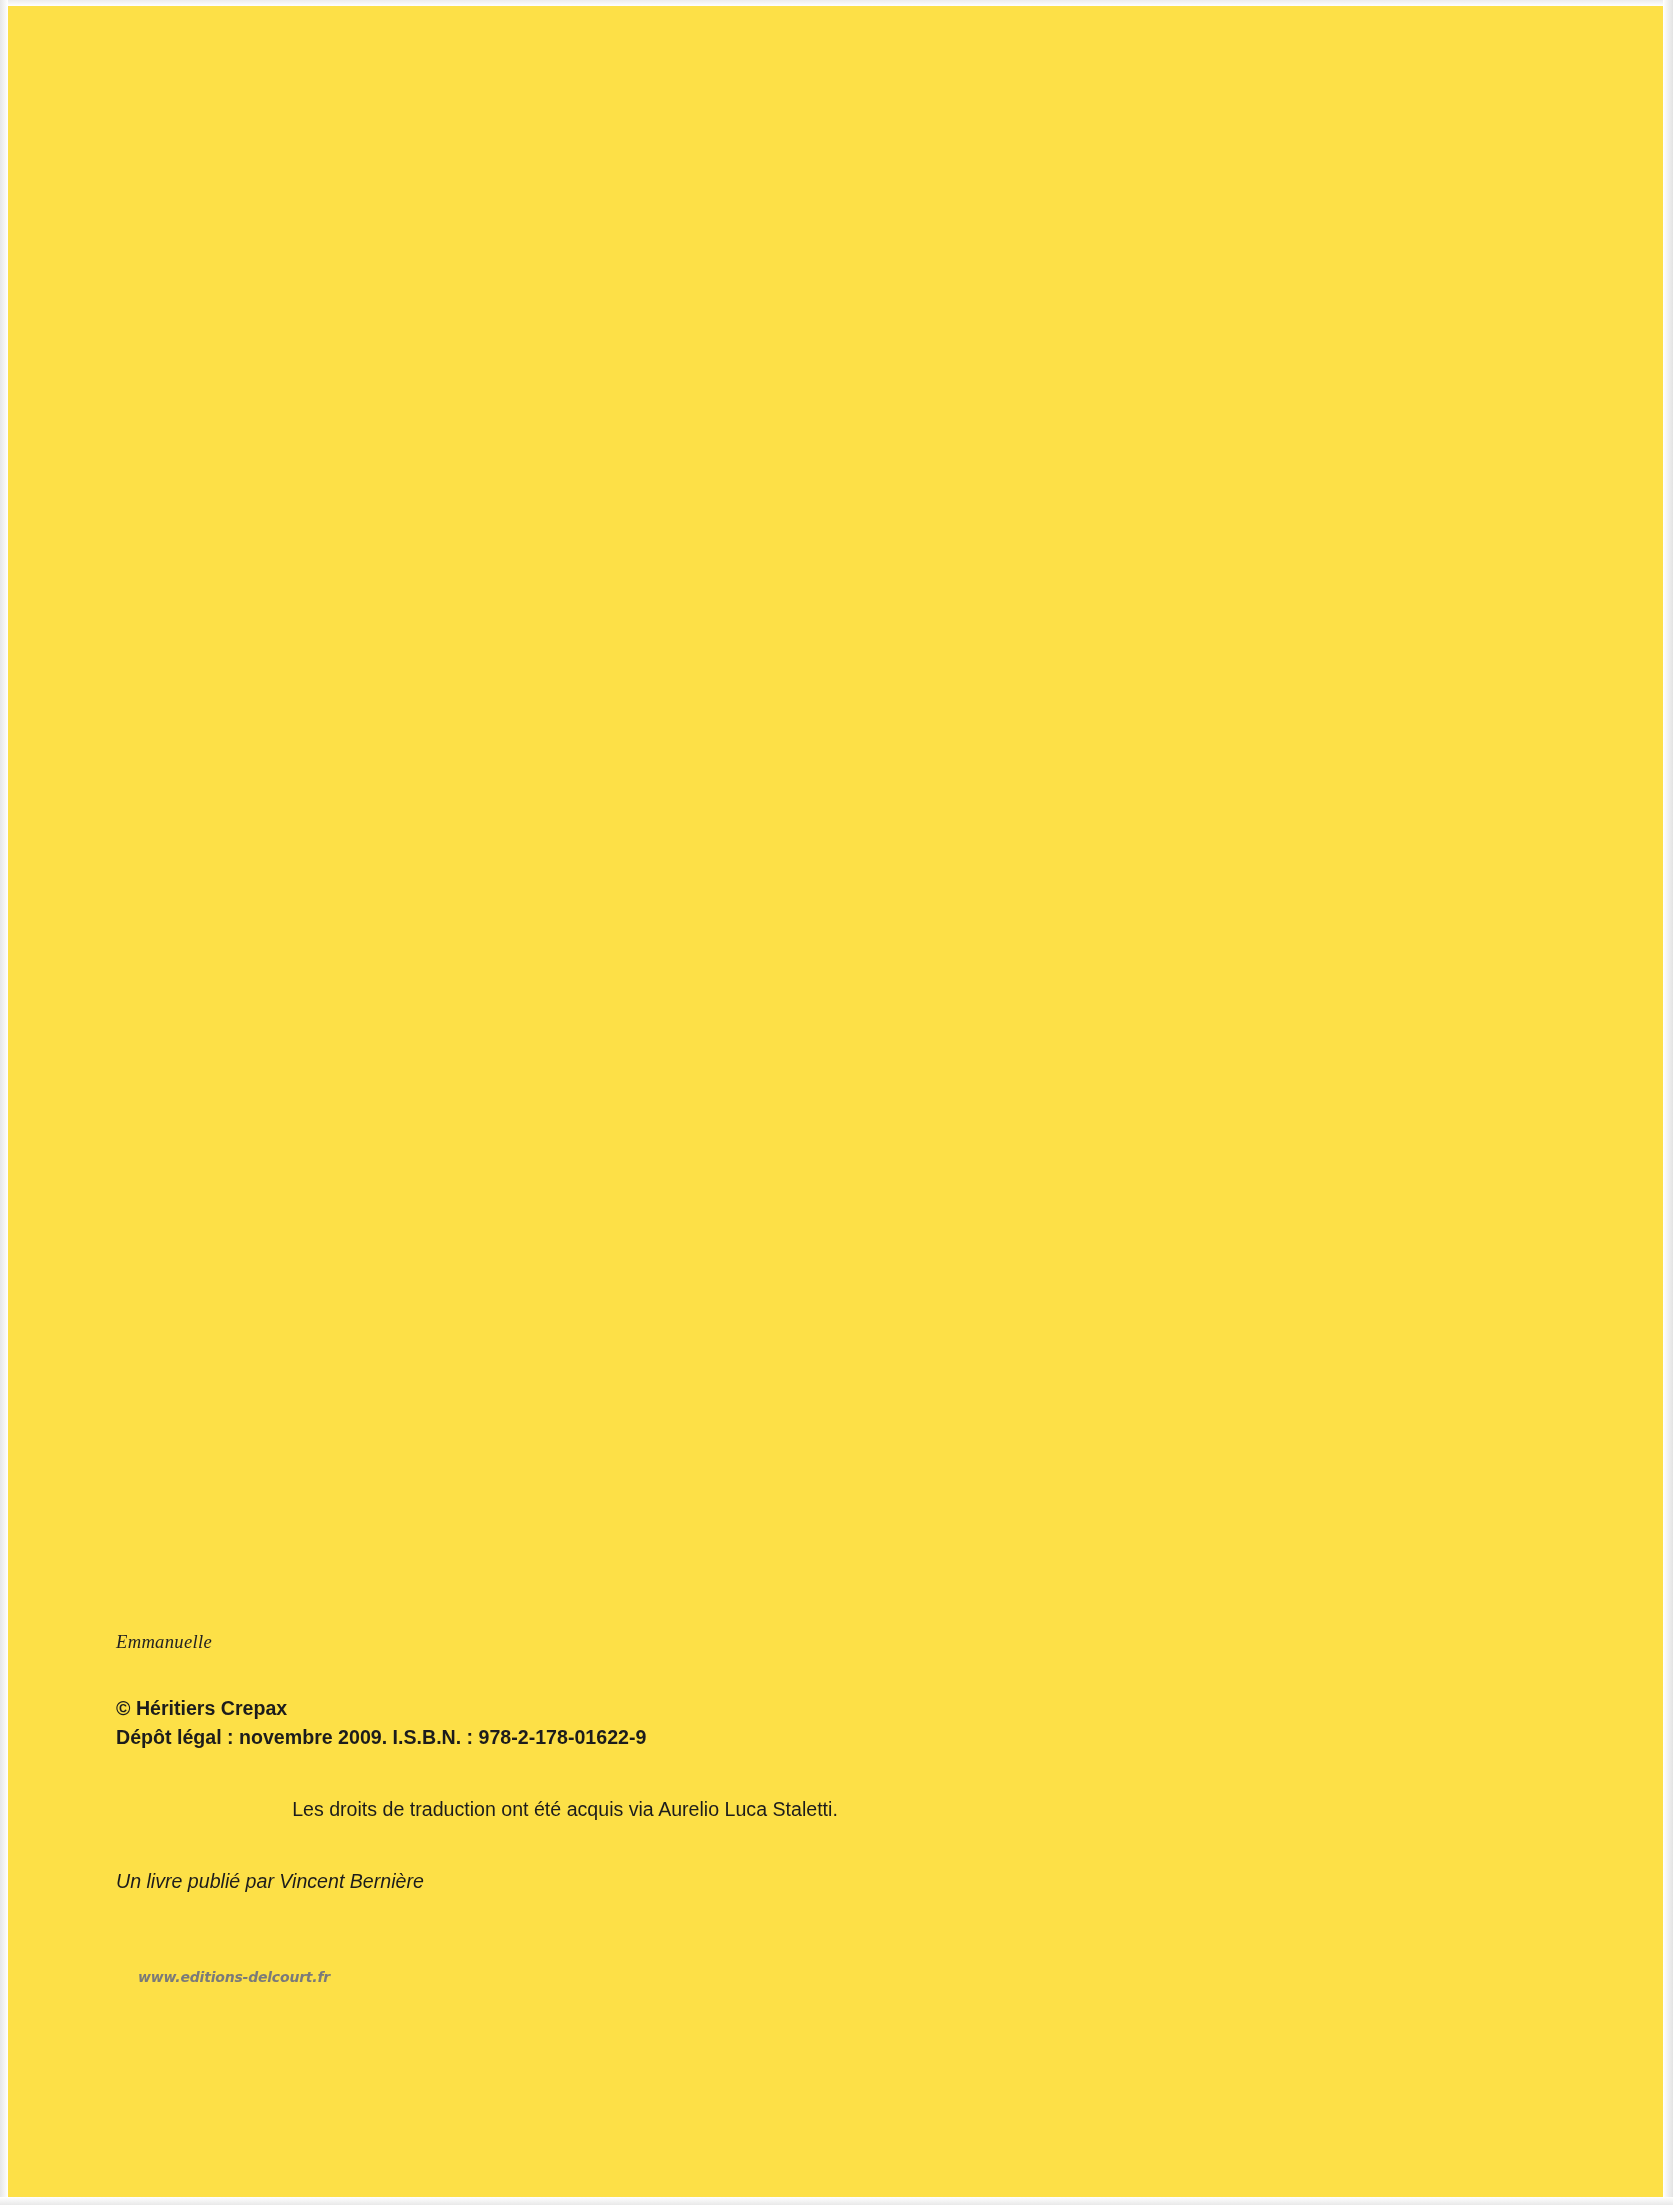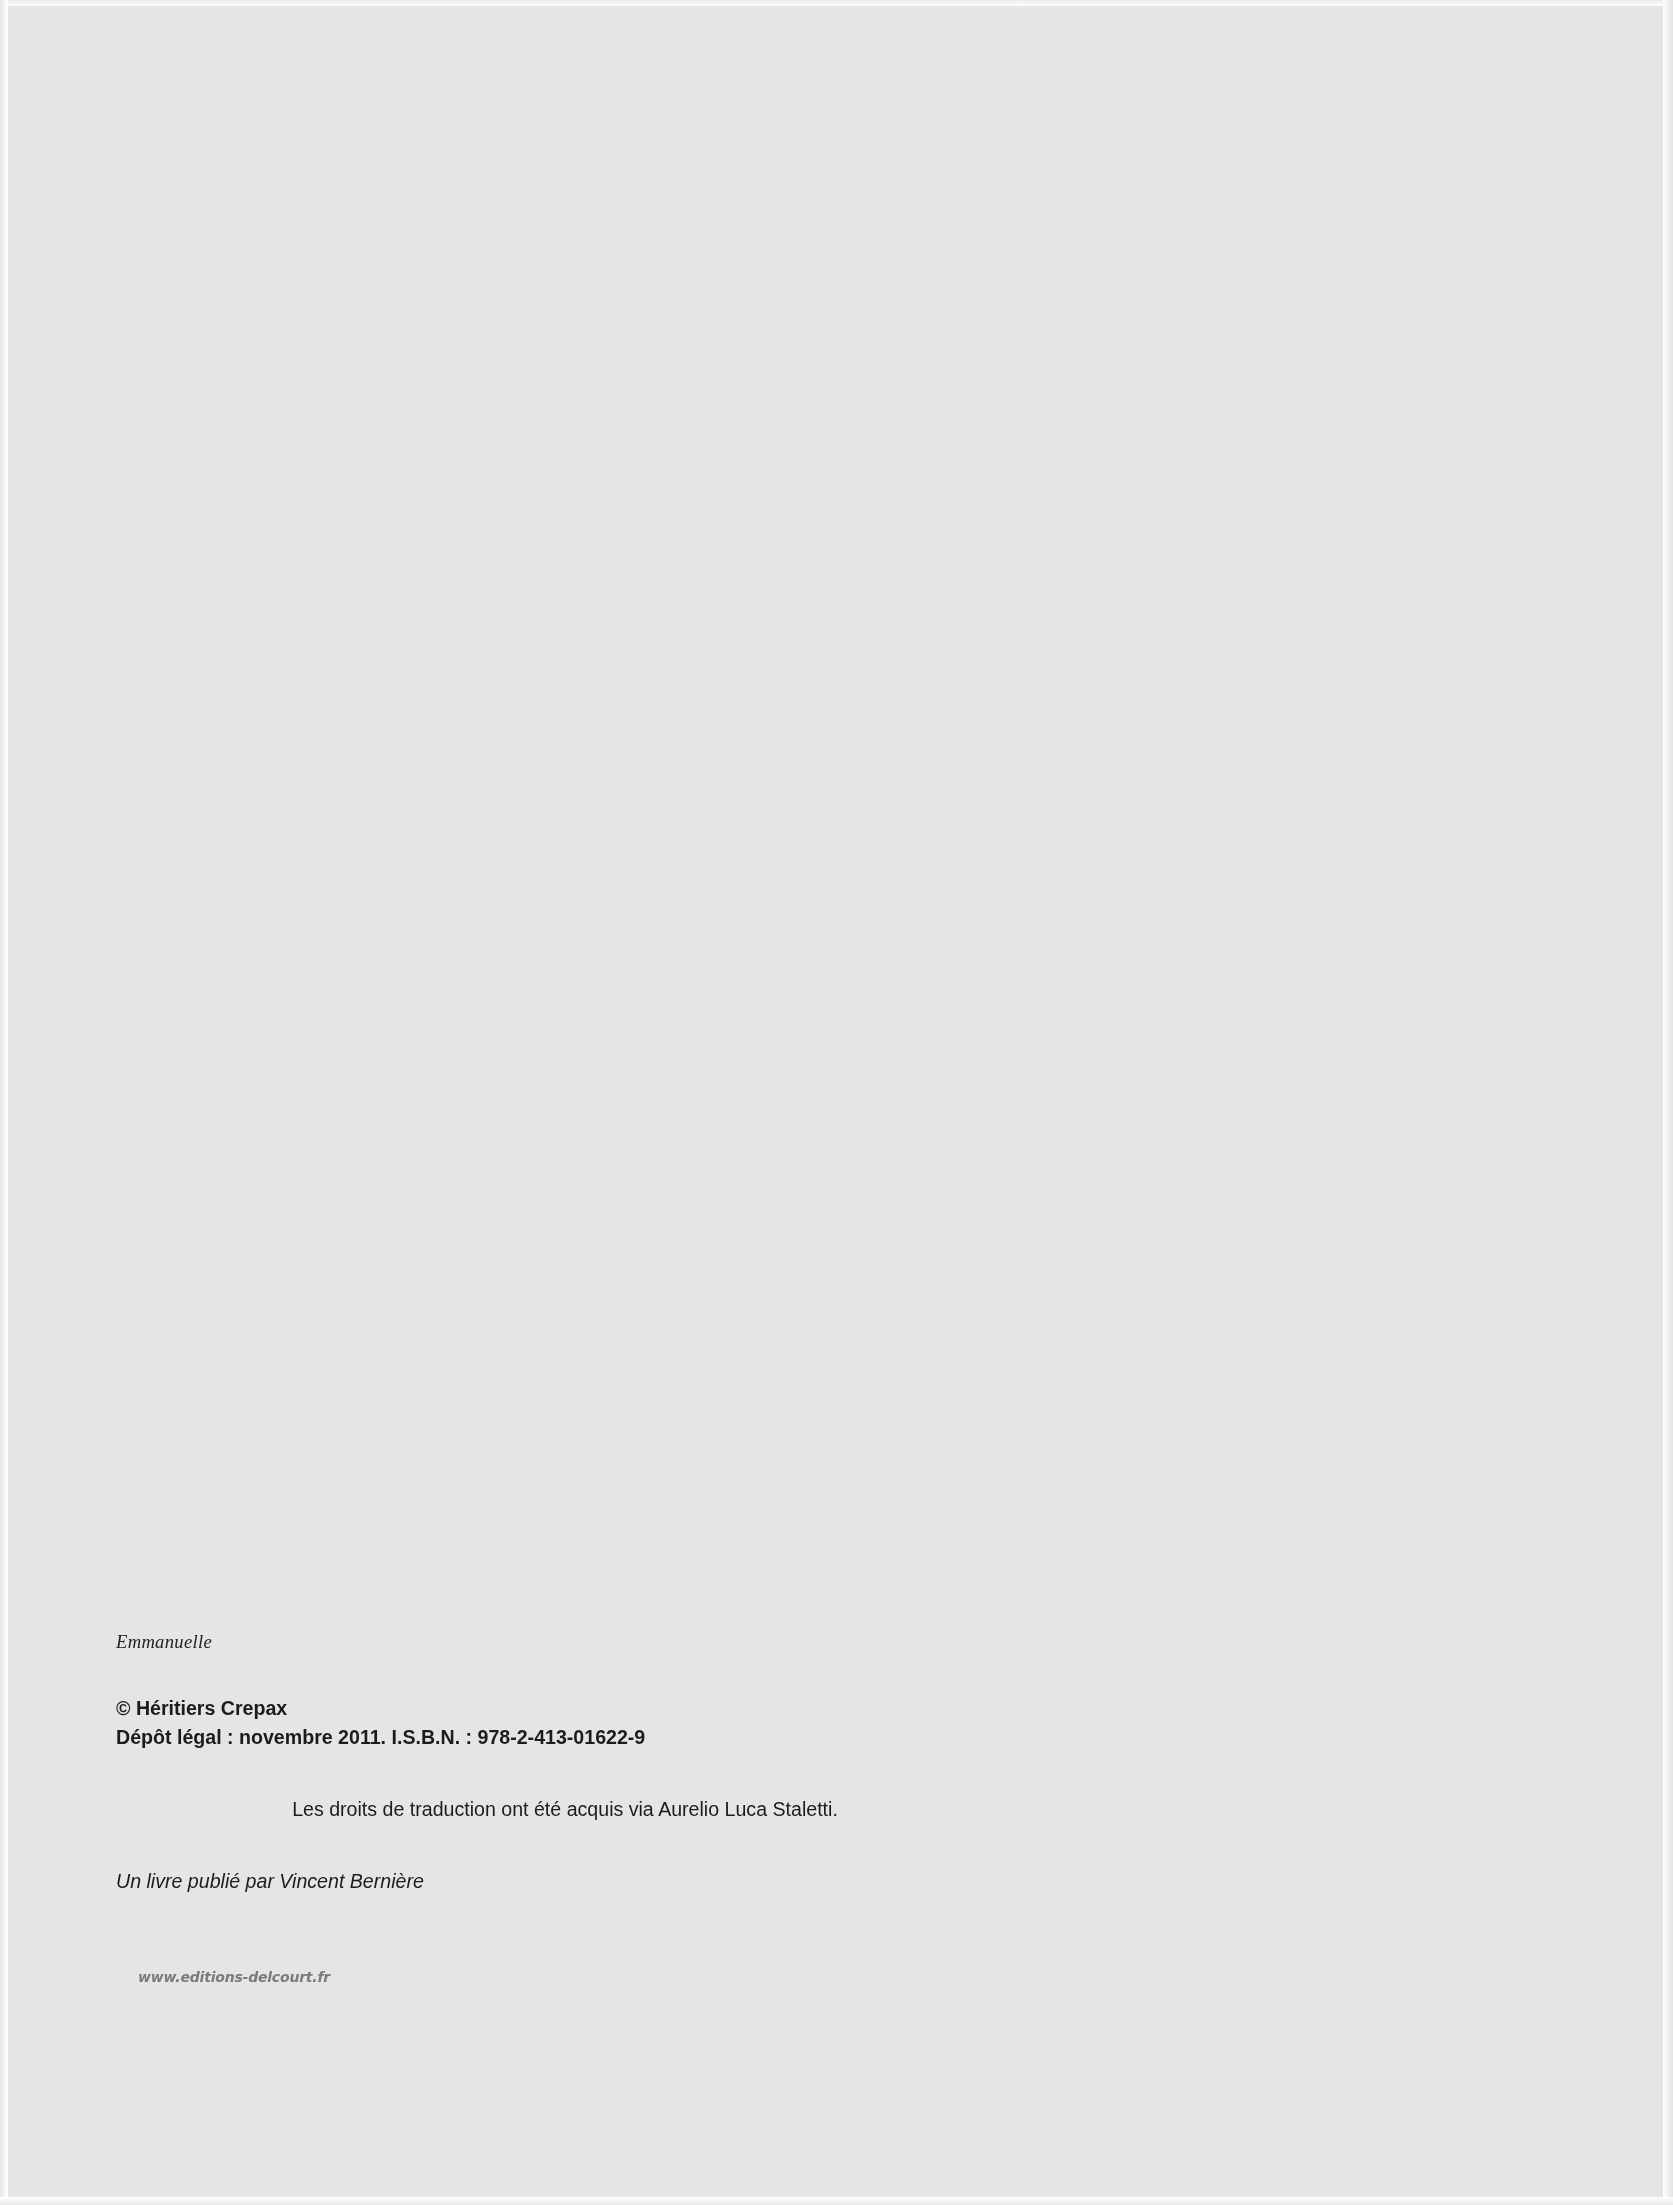--- a/index.html
+++ b/index.html
@@ -11,21 +11,21 @@
     width: 1673px;
     height: 2205px;
     position: relative;
     font-family: "Liberation Sans", sans-serif;
     -webkit-font-smoothing: antialiased;
   }
 
   .page {
     position: absolute;
     inset: 0;
-    background: #e5e5e5;
+    background: #fde047;
   }
 
   
   .edge-left {
     position: absolute;
     left: 0; top: 0;
     width: 7.8px; height: 100%;
     background: linear-gradient(to right, #e7e7e7, #ffffff);
   }
   .edge-right {
@@ -115,21 +115,21 @@
   <div class="edge-left"></div>
   <div class="edge-right"></div>
   <div class="edge-bottom"></div>
 
   <div class="colophon">
 
     <div class="work-title">Emmanuelle</div>
 
     <div class="legal-block">
       <div class="line">© Héritiers Crepax</div>
-      <div class="line">Dépôt légal : novembre 2011. I.S.B.N. : 978-2-413-01622-9</div>
+      <div class="line">Dépôt légal : novembre 2009. I.S.B.N. : 978-2-178-01622-9</div>
     </div>
 
     <div class="rights-line">Les droits de traduction ont été acquis via Aurelio Luca Staletti.</div>
 
     <div class="credits-block">
       <div class="line">Un livre publié par Vincent Bernière</div>
     </div>
 
     <div class="publisher-url">www.editions-delcourt.fr</div>
 

